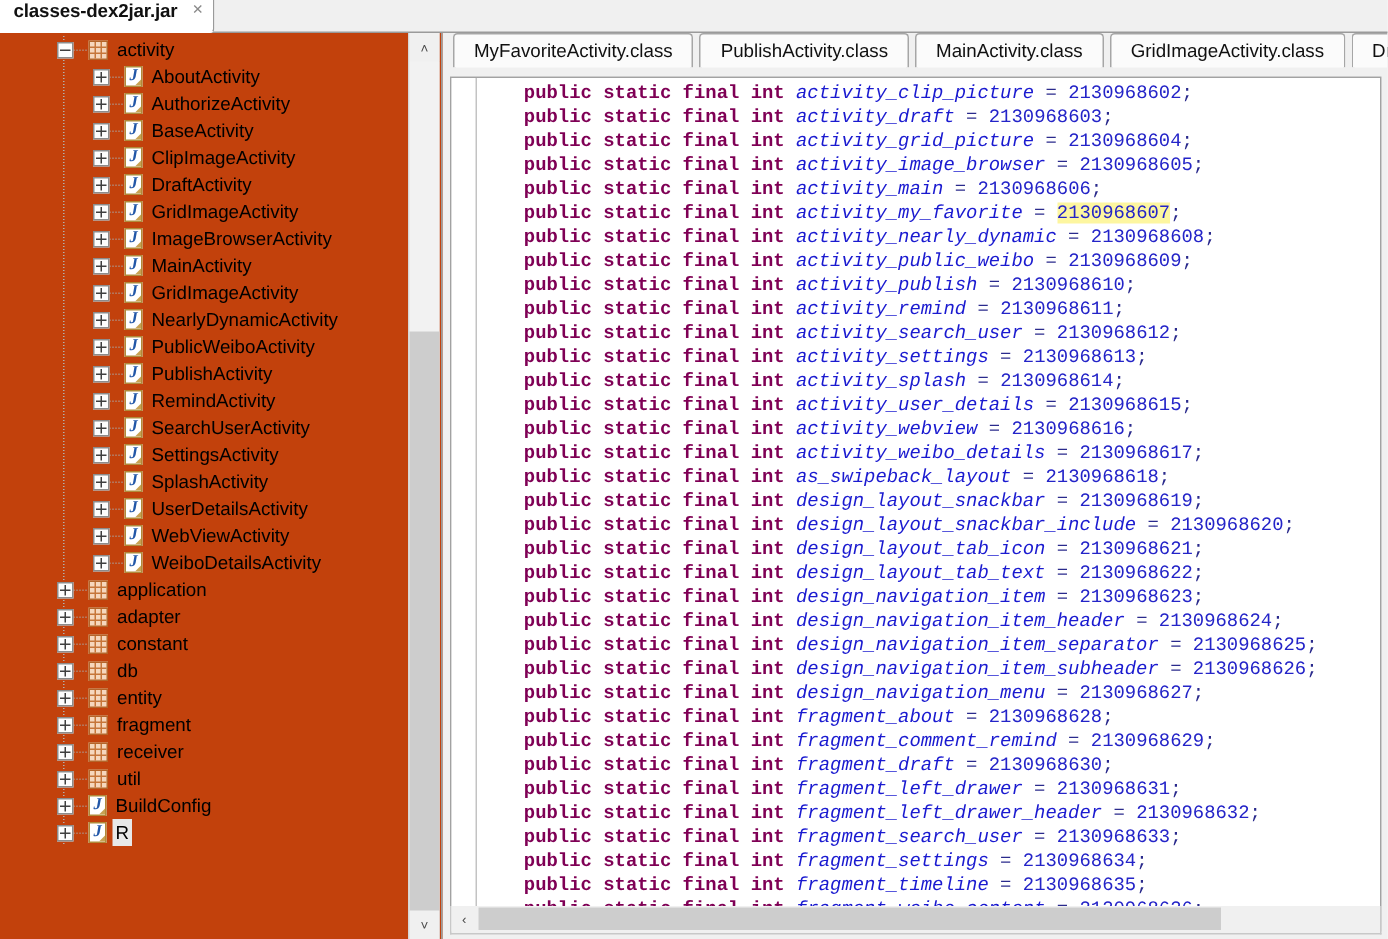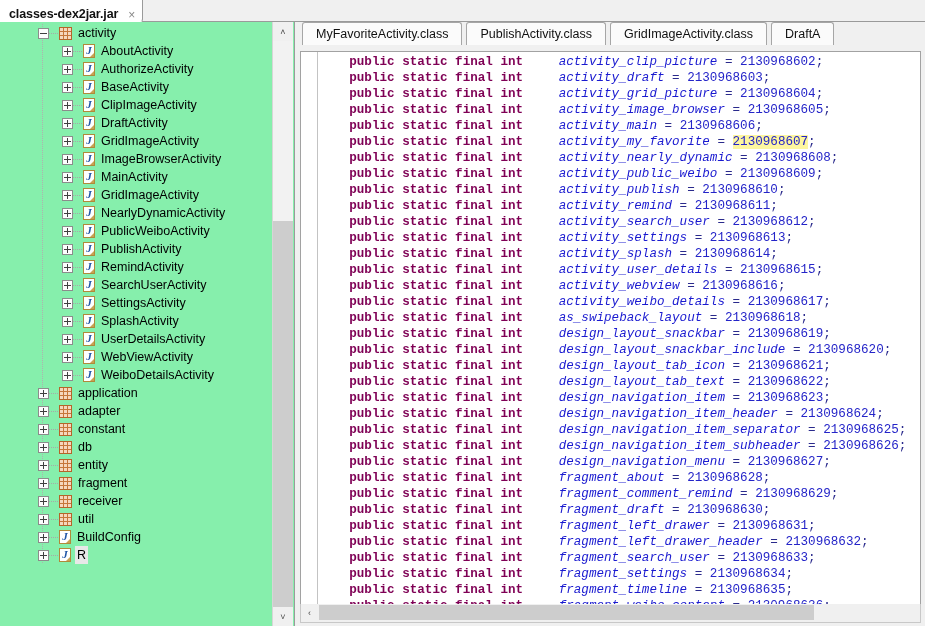--- a/index.html
+++ b/index.html
@@ -32,21 +32,21 @@
     width: 925px; height: 22px;
     background: #f0f0f0;
     border-bottom: 1px solid #9a9a9a;
     box-sizing: border-box;
   }
   #title-tab {
     position: absolute;
     left: 0; top: 0;
     height: 22px;
     display: flex;
-    align-items: flex-end;
+    align-items: flex-start;
     padding: 0 7px 0 9px;
     background: #ffffff;
     border: 1px solid #9a9a9a;
     border-bottom: 1px solid #ffffff;
     border-top: none;
     border-left: none;
     border-radius: 0 0 3px 0;
     box-sizing: border-box;
   }
   #title-tab-label {
@@ -72,21 +72,21 @@
     width: 925px;
     height: 604px;
   }
 
   
   #tree-pane {
     position: absolute;
     left: 0; top: 0;
     width: 295px;
     height: 604px;
-    background: #86efac;
+    background: #c2410c;
     border-right: 1px solid #9a9a9a;
     box-sizing: border-box;
     overflow: hidden;
     padding-left: 15px;
   }
   #tree-scroll-view {
     position: absolute;
     left: 0; top: 0;
     width: 272px;
     height: 604px;
@@ -319,21 +319,21 @@
     position: absolute;
     left: 18px; top: 2px;
     right: 0;
     font-family: "Liberation Mono", monospace;
     font-size: 12.6px;
     line-height: 16px;
     white-space: pre;
   }
   .cl { height: 16px; }
   .kw  { color: #7f0055; font-weight: bold; }
-  .ident { color: #1a1ad0; font-style: italic; margin-left: 28px; }
+  .ident { color: #1a1ad0; font-style: italic; }
   .num { color: #2424c8; }
   .punct { color: #2a2a8c; }
   .hl { background: #fdf6a0; }
 
   
   #code-hscroll {
     position: absolute;
     left: 4px; bottom: 3px;
     width: 621px;
     height: 19px;
@@ -691,20 +691,21 @@
           <div id="tree-vs-thumb"></div>
         </div>
         <div class="vs-arrow" id="tree-vs-down">˅</div>
       </div>
     </div>
 
     <div id="editor-pane">
       <div id="editor-tabs">
           <div class="ed-tab">MyFavoriteActivity.class</div>
           <div class="ed-tab">PublishActivity.class</div>
+          <div class="ed-tab">MainActivity.class</div>
           <div class="ed-tab">GridImageActivity.class</div>
           <div class="ed-tab">DraftA</div>
         </div>
 
       <div id="code-viewport">
         <div id="code-gutter"></div>
         <div id="code-lines"><div class="cl">    <span class="kw">public</span> <span class="kw">static</span> <span class="kw">final</span> <span class="kw">int</span> <span class="ident">activity_clip_picture</span><span class="punct"> = </span><span class="num">2130968602</span><span class="punct">;</span></div><div class="cl">    <span class="kw">public</span> <span class="kw">static</span> <span class="kw">final</span> <span class="kw">int</span> <span class="ident">activity_draft</span><span class="punct"> = </span><span class="num">2130968603</span><span class="punct">;</span></div><div class="cl">    <span class="kw">public</span> <span class="kw">static</span> <span class="kw">final</span> <span class="kw">int</span> <span class="ident">activity_grid_picture</span><span class="punct"> = </span><span class="num">2130968604</span><span class="punct">;</span></div><div class="cl">    <span class="kw">public</span> <span class="kw">static</span> <span class="kw">final</span> <span class="kw">int</span> <span class="ident">activity_image_browser</span><span class="punct"> = </span><span class="num">2130968605</span><span class="punct">;</span></div><div class="cl">    <span class="kw">public</span> <span class="kw">static</span> <span class="kw">final</span> <span class="kw">int</span> <span class="ident">activity_main</span><span class="punct"> = </span><span class="num">2130968606</span><span class="punct">;</span></div><div class="cl">    <span class="kw">public</span> <span class="kw">static</span> <span class="kw">final</span> <span class="kw">int</span> <span class="ident">activity_my_favorite</span><span class="punct"> = </span><span class="num hl">2130968607</span><span class="punct">;</span></div><div class="cl">    <span class="kw">public</span> <span class="kw">static</span> <span class="kw">final</span> <span class="kw">int</span> <span class="ident">activity_nearly_dynamic</span><span class="punct"> = </span><span class="num">2130968608</span><span class="punct">;</span></div><div class="cl">    <span class="kw">public</span> <span class="kw">static</span> <span class="kw">final</span> <span class="kw">int</span> <span class="ident">activity_public_weibo</span><span class="punct"> = </span><span class="num">2130968609</span><span class="punct">;</span></div><div class="cl">    <span class="kw">public</span> <span class="kw">static</span> <span class="kw">final</span> <span class="kw">int</span> <span class="ident">activity_publish</span><span class="punct"> = </span><span class="num">2130968610</span><span class="punct">;</span></div><div class="cl">    <span class="kw">public</span> <span class="kw">static</span> <span class="kw">final</span> <span class="kw">int</span> <span class="ident">activity_remind</span><span class="punct"> = </span><span class="num">2130968611</span><span class="punct">;</span></div><div class="cl">    <span class="kw">public</span> <span class="kw">static</span> <span class="kw">final</span> <span class="kw">int</span> <span class="ident">activity_search_user</span><span class="punct"> = </span><span class="num">2130968612</span><span class="punct">;</span></div><div class="cl">    <span class="kw">public</span> <span class="kw">static</span> <span class="kw">final</span> <span class="kw">int</span> <span class="ident">activity_settings</span><span class="punct"> = </span><span class="num">2130968613</span><span class="punct">;</span></div><div class="cl">    <span class="kw">public</span> <span class="kw">static</span> <span class="kw">final</span> <span class="kw">int</span> <span class="ident">activity_splash</span><span class="punct"> = </span><span class="num">2130968614</span><span class="punct">;</span></div><div class="cl">    <span class="kw">public</span> <span class="kw">static</span> <span class="kw">final</span> <span class="kw">int</span> <span class="ident">activity_user_details</span><span class="punct"> = </span><span class="num">2130968615</span><span class="punct">;</span></div><div class="cl">    <span class="kw">public</span> <span class="kw">static</span> <span class="kw">final</span> <span class="kw">int</span> <span class="ident">activity_webview</span><span class="punct"> = </span><span class="num">2130968616</span><span class="punct">;</span></div><div class="cl">    <span class="kw">public</span> <span class="kw">static</span> <span class="kw">final</span> <span class="kw">int</span> <span class="ident">activity_weibo_details</span><span class="punct"> = </span><span class="num">2130968617</span><span class="punct">;</span></div><div class="cl">    <span class="kw">public</span> <span class="kw">static</span> <span class="kw">final</span> <span class="kw">int</span> <span class="ident">as_swipeback_layout</span><span class="punct"> = </span><span class="num">2130968618</span><span class="punct">;</span></div><div class="cl">    <span class="kw">public</span> <span class="kw">static</span> <span class="kw">final</span> <span class="kw">int</span> <span class="ident">design_layout_snackbar</span><span class="punct"> = </span><span class="num">2130968619</span><span class="punct">;</span></div><div class="cl">    <span class="kw">public</span> <span class="kw">static</span> <span class="kw">final</span> <span class="kw">int</span> <span class="ident">design_layout_snackbar_include</span><span class="punct"> = </span><span class="num">2130968620</span><span class="punct">;</span></div><div class="cl">    <span class="kw">public</span> <span class="kw">static</span> <span class="kw">final</span> <span class="kw">int</span> <span class="ident">design_layout_tab_icon</span><span class="punct"> = </span><span class="num">2130968621</span><span class="punct">;</span></div><div class="cl">    <span class="kw">public</span> <span class="kw">static</span> <span class="kw">final</span> <span class="kw">int</span> <span class="ident">design_layout_tab_text</span><span class="punct"> = </span><span class="num">2130968622</span><span class="punct">;</span></div><div class="cl">    <span class="kw">public</span> <span class="kw">static</span> <span class="kw">final</span> <span class="kw">int</span> <span class="ident">design_navigation_item</span><span class="punct"> = </span><span class="num">2130968623</span><span class="punct">;</span></div><div class="cl">    <span class="kw">public</span> <span class="kw">static</span> <span class="kw">final</span> <span class="kw">int</span> <span class="ident">design_navigation_item_header</span><span class="punct"> = </span><span class="num">2130968624</span><span class="punct">;</span></div><div class="cl">    <span class="kw">public</span> <span class="kw">static</span> <span class="kw">final</span> <span class="kw">int</span> <span class="ident">design_navigation_item_separator</span><span class="punct"> = </span><span class="num">2130968625</span><span class="punct">;</span></div><div class="cl">    <span class="kw">public</span> <span class="kw">static</span> <span class="kw">final</span> <span class="kw">int</span> <span class="ident">design_navigation_item_subheader</span><span class="punct"> = </span><span class="num">2130968626</span><span class="punct">;</span></div><div class="cl">    <span class="kw">public</span> <span class="kw">static</span> <span class="kw">final</span> <span class="kw">int</span> <span class="ident">design_navigation_menu</span><span class="punct"> = </span><span class="num">2130968627</span><span class="punct">;</span></div><div class="cl">    <span class="kw">public</span> <span class="kw">static</span> <span class="kw">final</span> <span class="kw">int</span> <span class="ident">fragment_about</span><span class="punct"> = </span><span class="num">2130968628</span><span class="punct">;</span></div><div class="cl">    <span class="kw">public</span> <span class="kw">static</span> <span class="kw">final</span> <span class="kw">int</span> <span class="ident">fragment_comment_remind</span><span class="punct"> = </span><span class="num">2130968629</span><span class="punct">;</span></div><div class="cl">    <span class="kw">public</span> <span class="kw">static</span> <span class="kw">final</span> <span class="kw">int</span> <span class="ident">fragment_draft</span><span class="punct"> = </span><span class="num">2130968630</span><span class="punct">;</span></div><div class="cl">    <span class="kw">public</span> <span class="kw">static</span> <span class="kw">final</span> <span class="kw">int</span> <span class="ident">fragment_left_drawer</span><span class="punct"> = </span><span class="num">2130968631</span><span class="punct">;</span></div><div class="cl">    <span class="kw">public</span> <span class="kw">static</span> <span class="kw">final</span> <span class="kw">int</span> <span class="ident">fragment_left_drawer_header</span><span class="punct"> = </span><span class="num">2130968632</span><span class="punct">;</span></div><div class="cl">    <span class="kw">public</span> <span class="kw">static</span> <span class="kw">final</span> <span class="kw">int</span> <span class="ident">fragment_search_user</span><span class="punct"> = </span><span class="num">2130968633</span><span class="punct">;</span></div><div class="cl">    <span class="kw">public</span> <span class="kw">static</span> <span class="kw">final</span> <span class="kw">int</span> <span class="ident">fragment_settings</span><span class="punct"> = </span><span class="num">2130968634</span><span class="punct">;</span></div><div class="cl">    <span class="kw">public</span> <span class="kw">static</span> <span class="kw">final</span> <span class="kw">int</span> <span class="ident">fragment_timeline</span><span class="punct"> = </span><span class="num">2130968635</span><span class="punct">;</span></div><div class="cl">    <span class="kw">public</span> <span class="kw">static</span> <span class="kw">final</span> <span class="kw">int</span> <span class="ident">fragment_weibo_content</span><span class="punct"> = </span><span class="num">2130968636</span><span class="punct">;</span></div></div>
       </div>
 
       <div id="code-hscroll">

